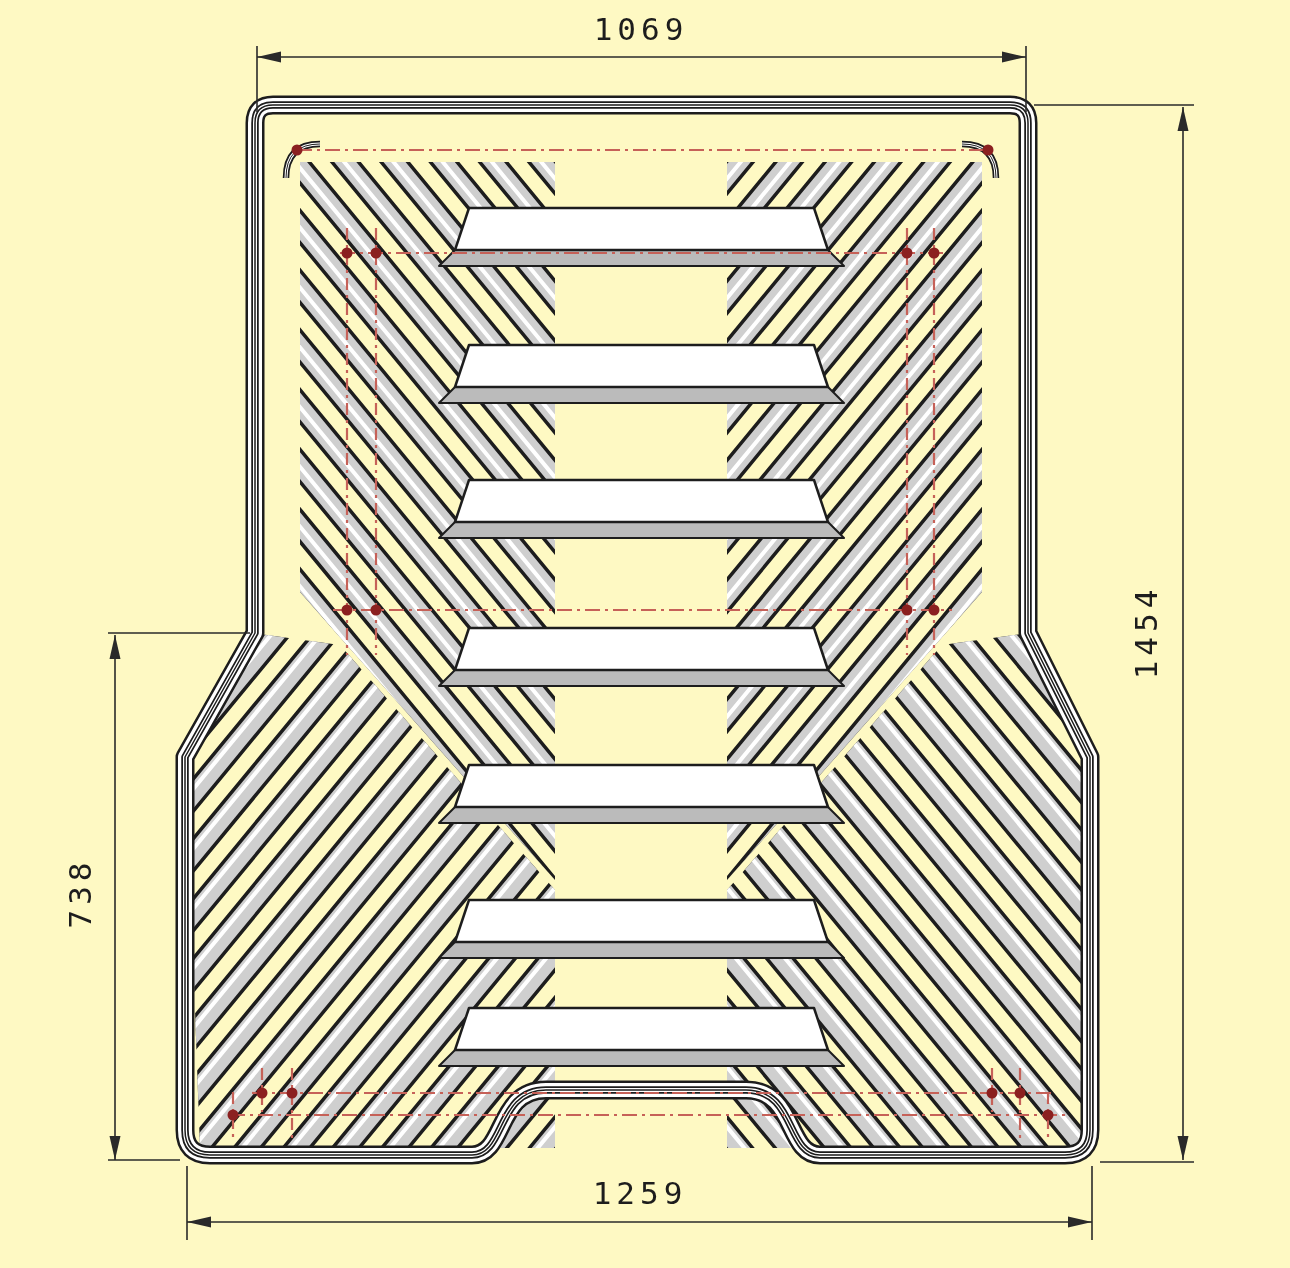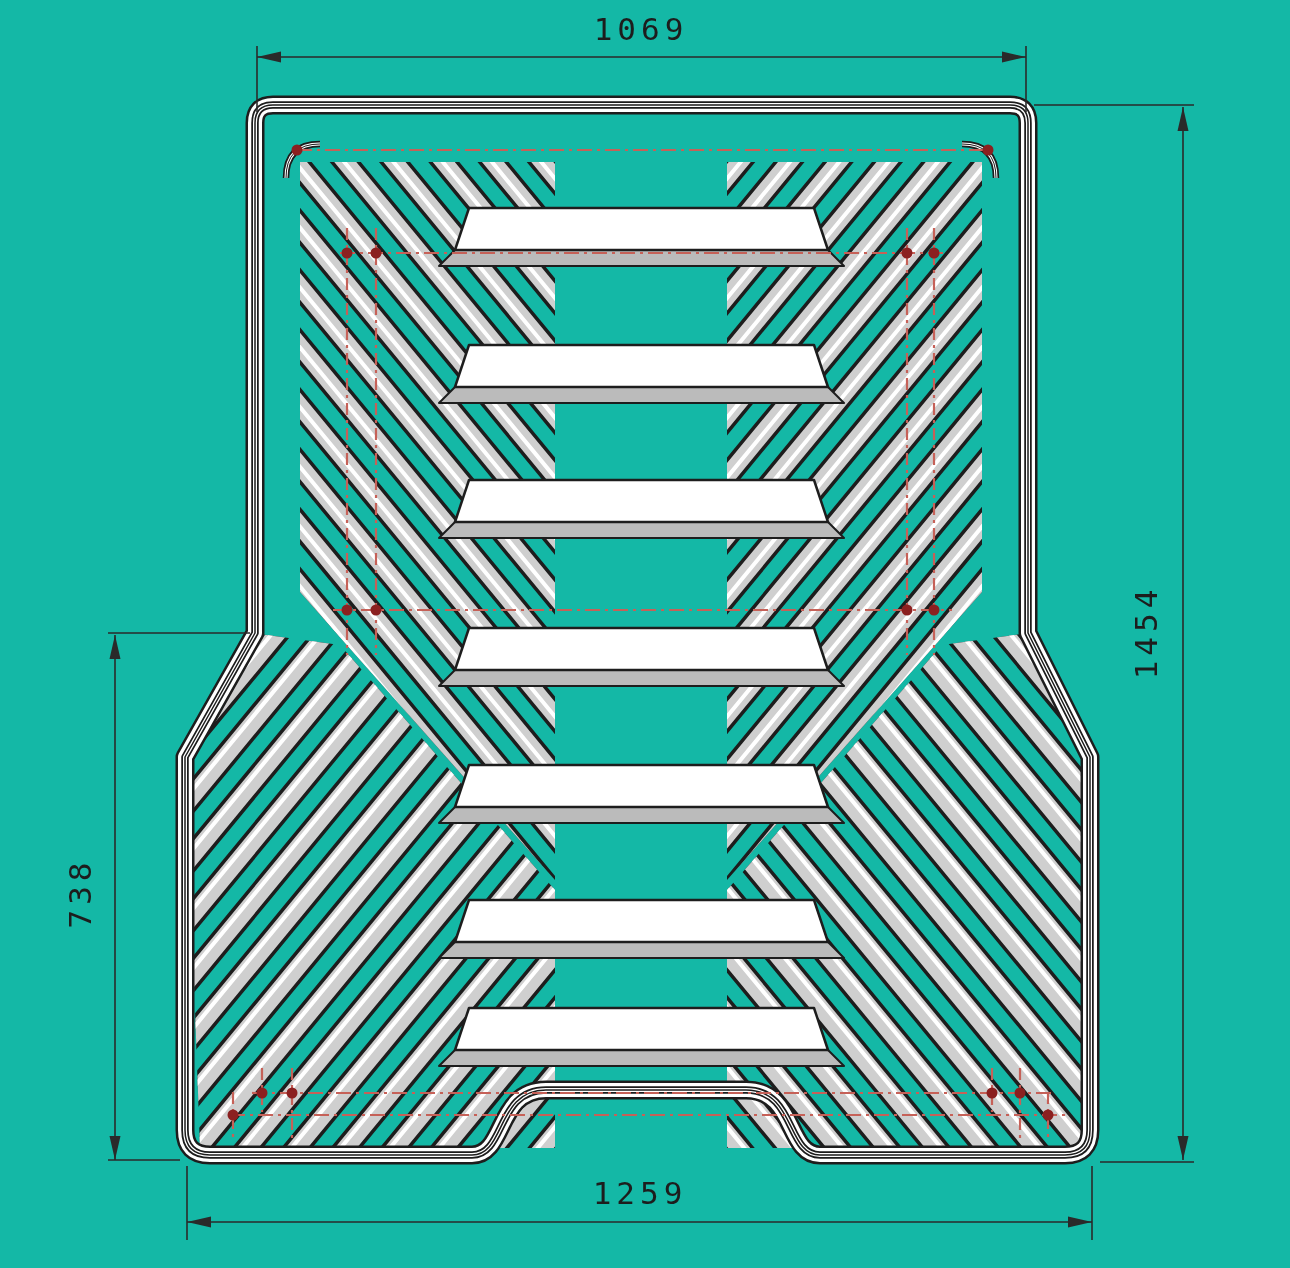--- a/index.html
+++ b/index.html
@@ -1,20 +1,20 @@
 <!DOCTYPE html>
 <html><head>
 <meta charset="utf-8">
 <title>Technical Drawing</title>
 <style>
   html,body{margin:0;padding:0;background:#ffffff;}
   .stage{
     position:relative;
     width:1290px;height:1268px;
-    background:#14b8a6;
+    background:#fef9c3;
     font-family:"DejaVu Sans Mono", monospace;
     overflow:hidden;
   }
   svg{display:block;}
 </style>
 </head>
 <body>
 
 <div class="stage">
   <svg id="svg" width="1290" height="1268" viewBox="0 0 1290 1268" xmlns="http://www.w3.org/2000/svg">

